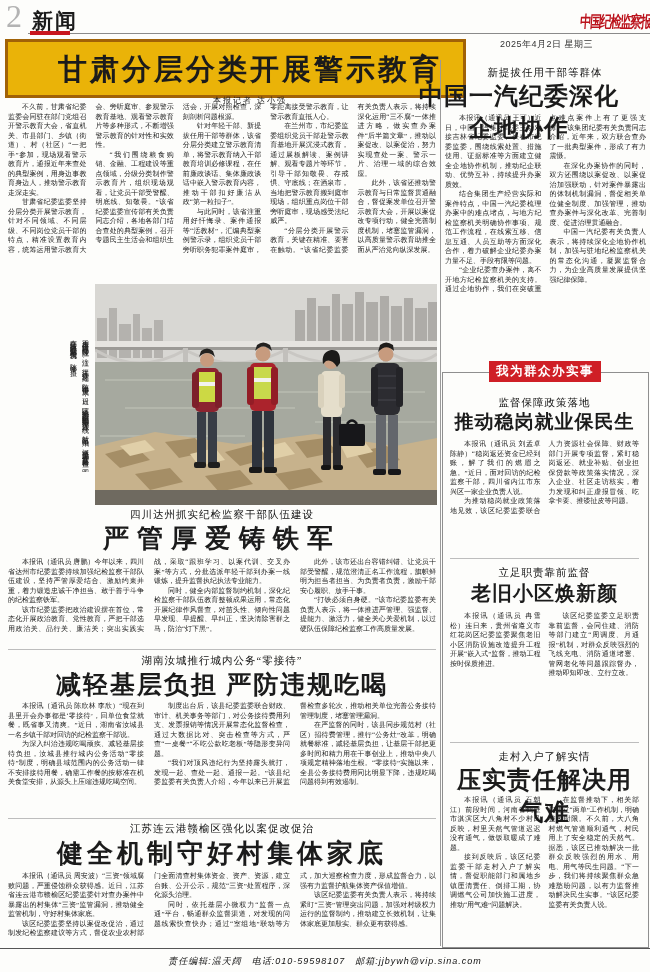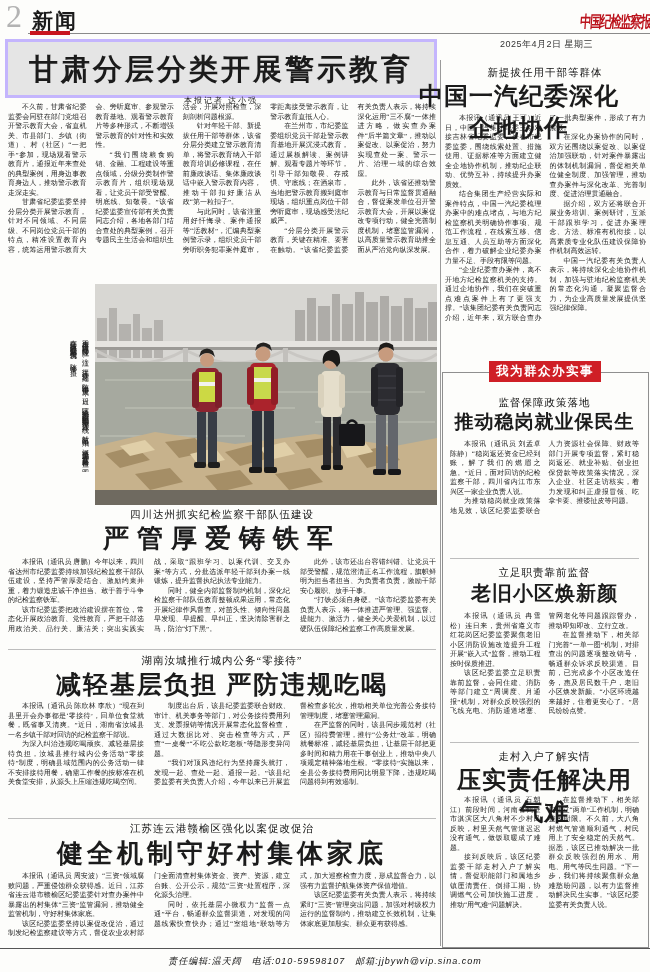--- a/index.html
+++ b/index.html
@@ -8,21 +8,21 @@
   .abs{position:absolute;}
   
   .pagenum{font-size:32px;color:#b3b3b3;font-weight:400;}
   .section{font-size:21px;font-weight:bold;letter-spacing:2px;}
   .hrule{height:1px;background:#8a8a8a;}
   .redbar{height:4px;background:#c8161e;}
   .date{font-size:9px;color:#333;letter-spacing:.5px;font-family:"Liberation Sans",sans-serif;margin-top:16px;}
   .masthead{font-size:16px;font-weight:900;color:#bb131c;letter-spacing:-2px;
             transform:scaleX(.72) skewX(-6deg);transform-origin:left center;white-space:nowrap;}
   
-  .leadbox{border:3px solid #c4b5fd;background:#e5e5e5;text-align:center;}
+  .leadbox{border:3px solid #a16207;background:#eab308;text-align:center;padding-left:29px;}
   .leadhead{font-size:29px;font-weight:900;letter-spacing:3px;margin-top:8px;}
   .byline{font-size:8px;color:#222;margin-top:5px;letter-spacing:2px;}
   .art{font-size:7px;line-height:1.36;text-align:justify;overflow:hidden;}
   .art p{margin:0;text-indent:2em;}
   .cols5{column-count:5;column-gap:9px;}
   .cols3{column-count:3;column-gap:10px;}
   .cols2{column-count:2;column-gap:8px;}
   
   .kicker{font-size:10.5px;text-align:center;letter-spacing:1px;color:#111;}
   .head-xl{font-size:26px;font-weight:900;text-align:center;letter-spacing:8px;}
@@ -209,41 +209,39 @@
     </svg>
   </div>
 
   <div class="abs kicker" style="left:444px;top:66px;width:202px;">新提拔任用干部等群体</div>
   <div class="abs head-m" style="left:416px;top:80px;width:206px;font-size:24px;">中国一汽纪委深化企地协作</div>
   <div class="abs art cols2" style="left:445px;top:114px;width:201px;height:238px;">
       <p>本报讯（通讯员 王可）近日，中国一汽集团纪委主动对接吉林省纪委监委、长春市纪委监委，围绕线索处置、措施使用、证据标准等方面建立健全企地协作机制，推动纪企联动、优势互补，持续提升办案质效。</p>
       <p>结合集团生产经营实际和案件特点，中国一汽纪委梳理办案中的难点堵点，与地方纪检监察机关明确协作事项、规范工作流程，在线索互移、信息互通、人员互助等方面深化合作，着力破解企业纪委办案力量不足、手段有限等问题。</p>
       <p>“企业纪委查办案件，离不开地方纪检监察机关的支持。通过企地协作，我们在突破重点难点案件上有了更强支撑。”该集团纪委有关负责同志介绍，近年来，双方联合查办了一批典型案件，形成了有力震慑。</p>
       <p>在深化办案协作的同时，双方还围绕以案促改、以案促治加强联动，针对案件暴露出的体制机制漏洞，督促相关单位健全制度、加强管理，推动查办案件与深化改革、完善制度、促进治理贯通融合。</p>
-      <p>据介绍，双方还将联合开展业务培训、案例研讨，互派干部跟班学习，促进办案理念、方法、标准有机衔接，以高素质专业化队伍建设保障协作机制高效运转。</p>
       <p>中国一汽纪委有关负责人表示，将持续深化企地协作机制，加强与驻地纪检监察机关的常态化沟通，凝聚监督合力，为企业高质量发展提供坚强纪律保障。</p>
     </div>
 
   <div class="abs colbox" style="left:442px;top:372px;width:205px;height:574px;"></div>
   <div class="abs banner" style="left:489px;top:361px;width:112px;height:21px;">我为群众办实事</div>
 
   <div class="abs kicker" style="left:446px;top:396px;width:197px;">监督保障政策落地</div>
   <div class="abs head-m" style="left:446px;top:409px;width:197px;">推动稳岗就业保民生</div>
   <div class="abs art cols2" style="left:450px;top:440px;width:189px;height:113px;">
       <p>本报讯（通讯员 刘孟卓 陈静）“稳岗返还资金已经到账，解了我们的燃眉之急。”近日，面对回访的纪检监察干部，四川省内江市东兴区一家企业负责人说。</p>
       <p>为推动稳岗就业政策落地见效，该区纪委监委联合人力资源社会保障、财政等部门开展专项监督，紧盯稳岗返还、就业补贴、创业担保贷款等政策落实情况，深入企业、社区走访核实，着力发现和纠正虚报冒领、吃拿卡要、推诿扯皮等问题。</p>
     </div>
   <div class="abs inrule" style="left:450px;top:558px;width:189px;"></div>
 
   <div class="abs kicker" style="left:446px;top:566px;width:197px;">立足职责靠前监督</div>
   <div class="abs head-m" style="left:446px;top:580px;width:197px;font-size:20px;">老旧小区焕新颜</div>
   <div class="abs art cols2" style="left:450px;top:612px;width:189px;height:124px;">
       <p>本报讯（通讯员 冉雪松）连日来，贵州省遵义市红花岗区纪委监委聚焦老旧小区消防设施改造提升工程开展“嵌入式”监督，推动工程按时保质推进。</p>
       <p>该区纪委监委立足职责靠前监督，会同住建、消防等部门建立“周调度、月通报”机制，对群众反映强烈的飞线充电、消防通道堵塞、管网老化等问题跟踪督办，推动即知即改、立行立改。</p>
-      <p>在监督推动下，相关部门完善“一单一图”机制，对排查出的问题逐项整改销号，畅通群众诉求反映渠道。目前，已完成多个小区改造任务，惠及居民数千户，老旧小区焕发新颜。“小区环境越来越好，住着更安心了。”居民纷纷点赞。</p>
     </div>
   <div class="abs inrule" style="left:450px;top:742px;width:189px;"></div>
 
   <div class="abs kicker" style="left:446px;top:750px;width:197px;">走村入户了解实情</div>
   <div class="abs head-m" style="left:446px;top:764px;width:197px;font-size:24px;">压实责任解决用气难</div>
   <div class="abs art cols2" style="left:450px;top:796px;width:189px;height:143px;">
       <p>本报讯（通讯员 石朝江）前段时间，河南省鹤壁市淇滨区大八角村不少村民反映，村里天然气管道迟迟没有通气，做饭取暖成了难题。</p>
       <p>接到反映后，该区纪委监委干部走村入户了解实情，督促职能部门和属地乡镇厘清责任、倒排工期，协调燃气公司加快施工进度，推动“用气难”问题解决。</p>
       <p>在监督推动下，相关部门建立“两单”工作机制，明确整改时限。不久前，大八角村燃气管道顺利通气，村民用上了安全稳定的天然气。据悉，该区已推动解决一批群众反映强烈的用水、用电、用气等民生问题。“下一步，我们将持续聚焦群众急难愁盼问题，以有力监督推动解决民生实事。”该区纪委监委有关负责人说。</p>
     </div>

